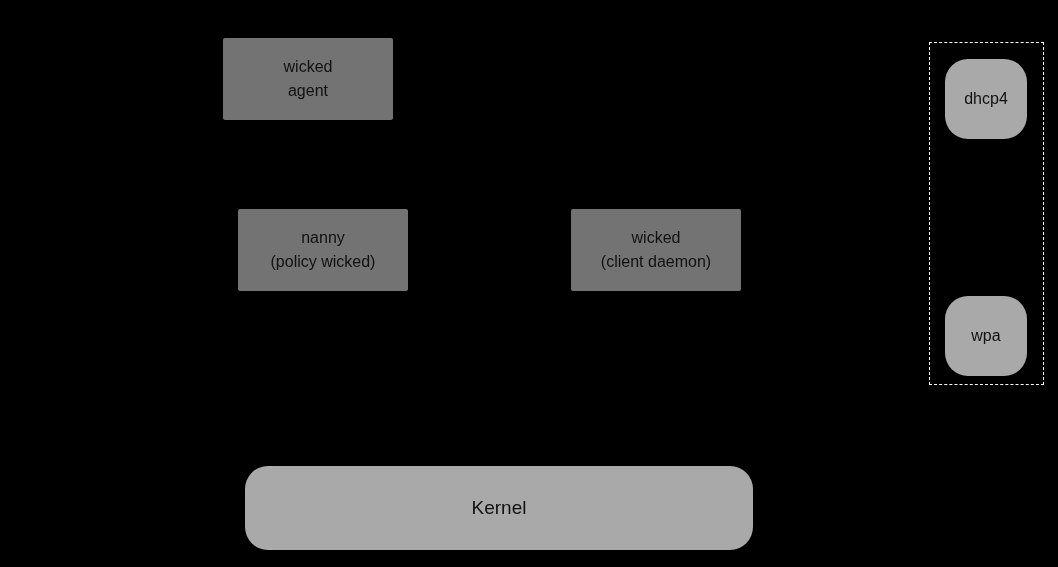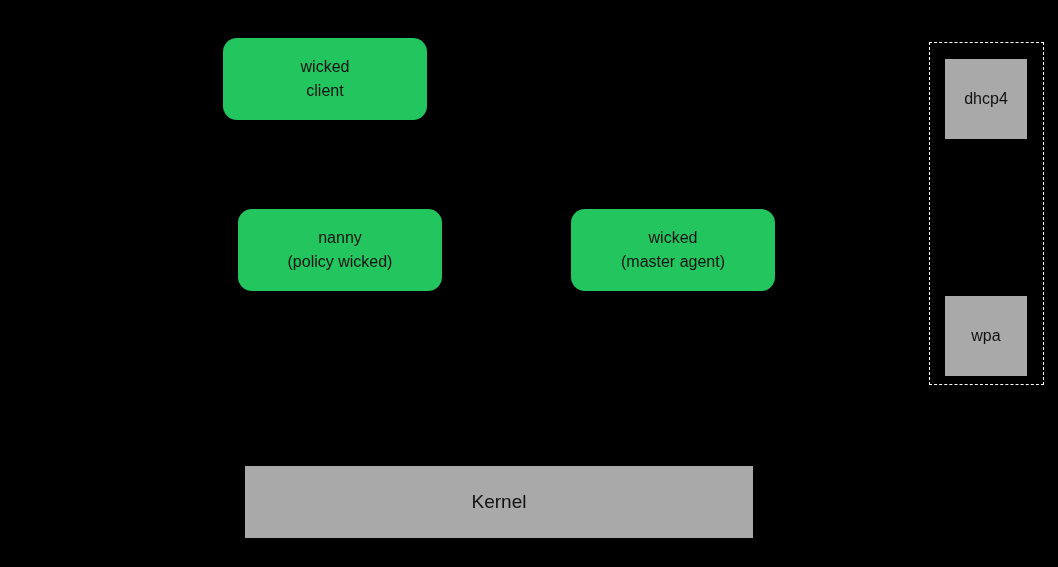--- a/index.html
+++ b/index.html
@@ -17,44 +17,45 @@
   }
   .node {
     position: absolute;
     display: flex;
     flex-direction: column;
     align-items: center;
     justify-content: center;
     text-align: center;
     color: #111111;
     box-sizing: border-box;
+    border-radius: 23px;
   }
   .node .line {
     display: block;
   }
   .blue {
-    background: #22c55e;
-    border-radius: 14px;
-    width: 204px;
+    background: #737373;
+    border-radius: 2px;
+    width: 170px;
     height: 82px;
     font-size: 16px;
     line-height: 1.5;
   }
   .gray {
     background: #a9a9a9;
   }
   .pos-wicked-client { left: 223px; top: 38px; }
   .pos-nanny         { left: 238px; top: 209px; }
   .pos-wicked-master { left: 571px; top: 209px; }
 
   .kernel {
     left: 245px;
     top: 466px;
     width: 508px;
-    height: 72px;
+    height: 84px;
     font-size: 19px;
   }
 
   .supplicants {
     position: absolute;
     left: 929px;
     top: 42px;
     width: 115px;
     height: 343px;
     border: 1.5px dashed #ffffff;
@@ -71,31 +72,31 @@
   .sup-1 { top: 134px; }
   .sup-2 { top: 253px; }
 </style>
 </head>
 <body>
 
 <div class="canvas">
 
   <div class="node blue pos-wicked-client">
     <span class="line">wicked</span>
-    <span class="line">client</span>
+    <span class="line">agent</span>
   </div>
 
   <div class="node blue pos-nanny">
     <span class="line">nanny</span>
     <span class="line">(policy wicked)</span>
   </div>
 
   <div class="node blue pos-wicked-master">
     <span class="line">wicked</span>
-    <span class="line">(master agent)</span>
+    <span class="line">(client daemon)</span>
   </div>
 
   <div class="supplicants">
     <div class="node gray supplicant sup-0">
       <span class="line">dhcp4</span>
     </div>
     <div class="node gray supplicant sup-2">
       <span class="line">wpa</span>
     </div>
   </div>

